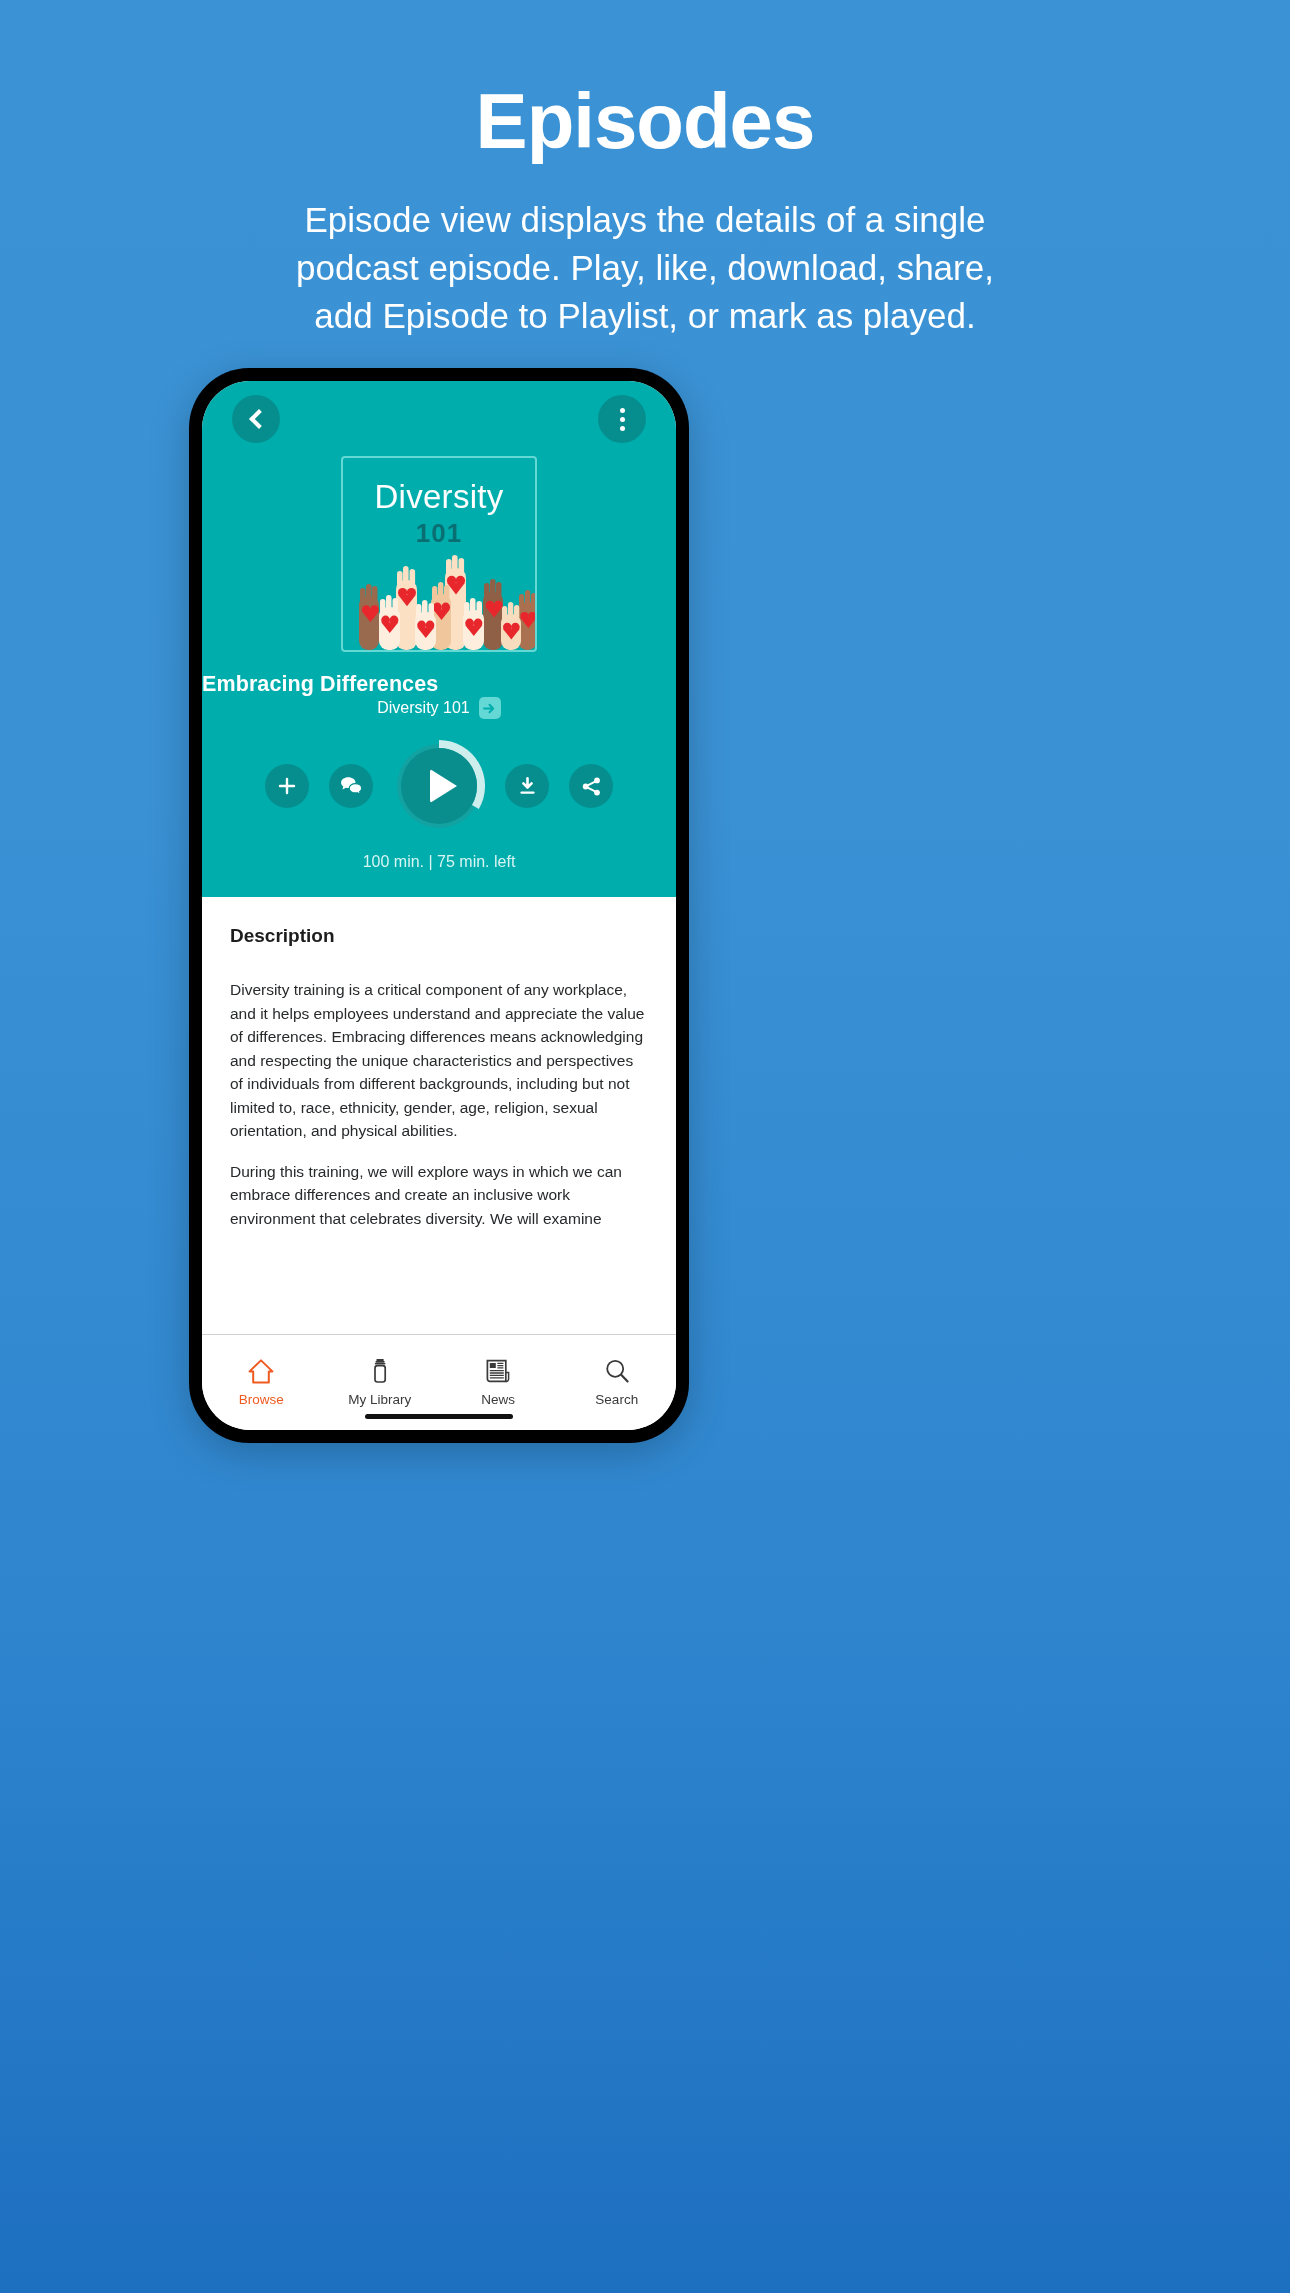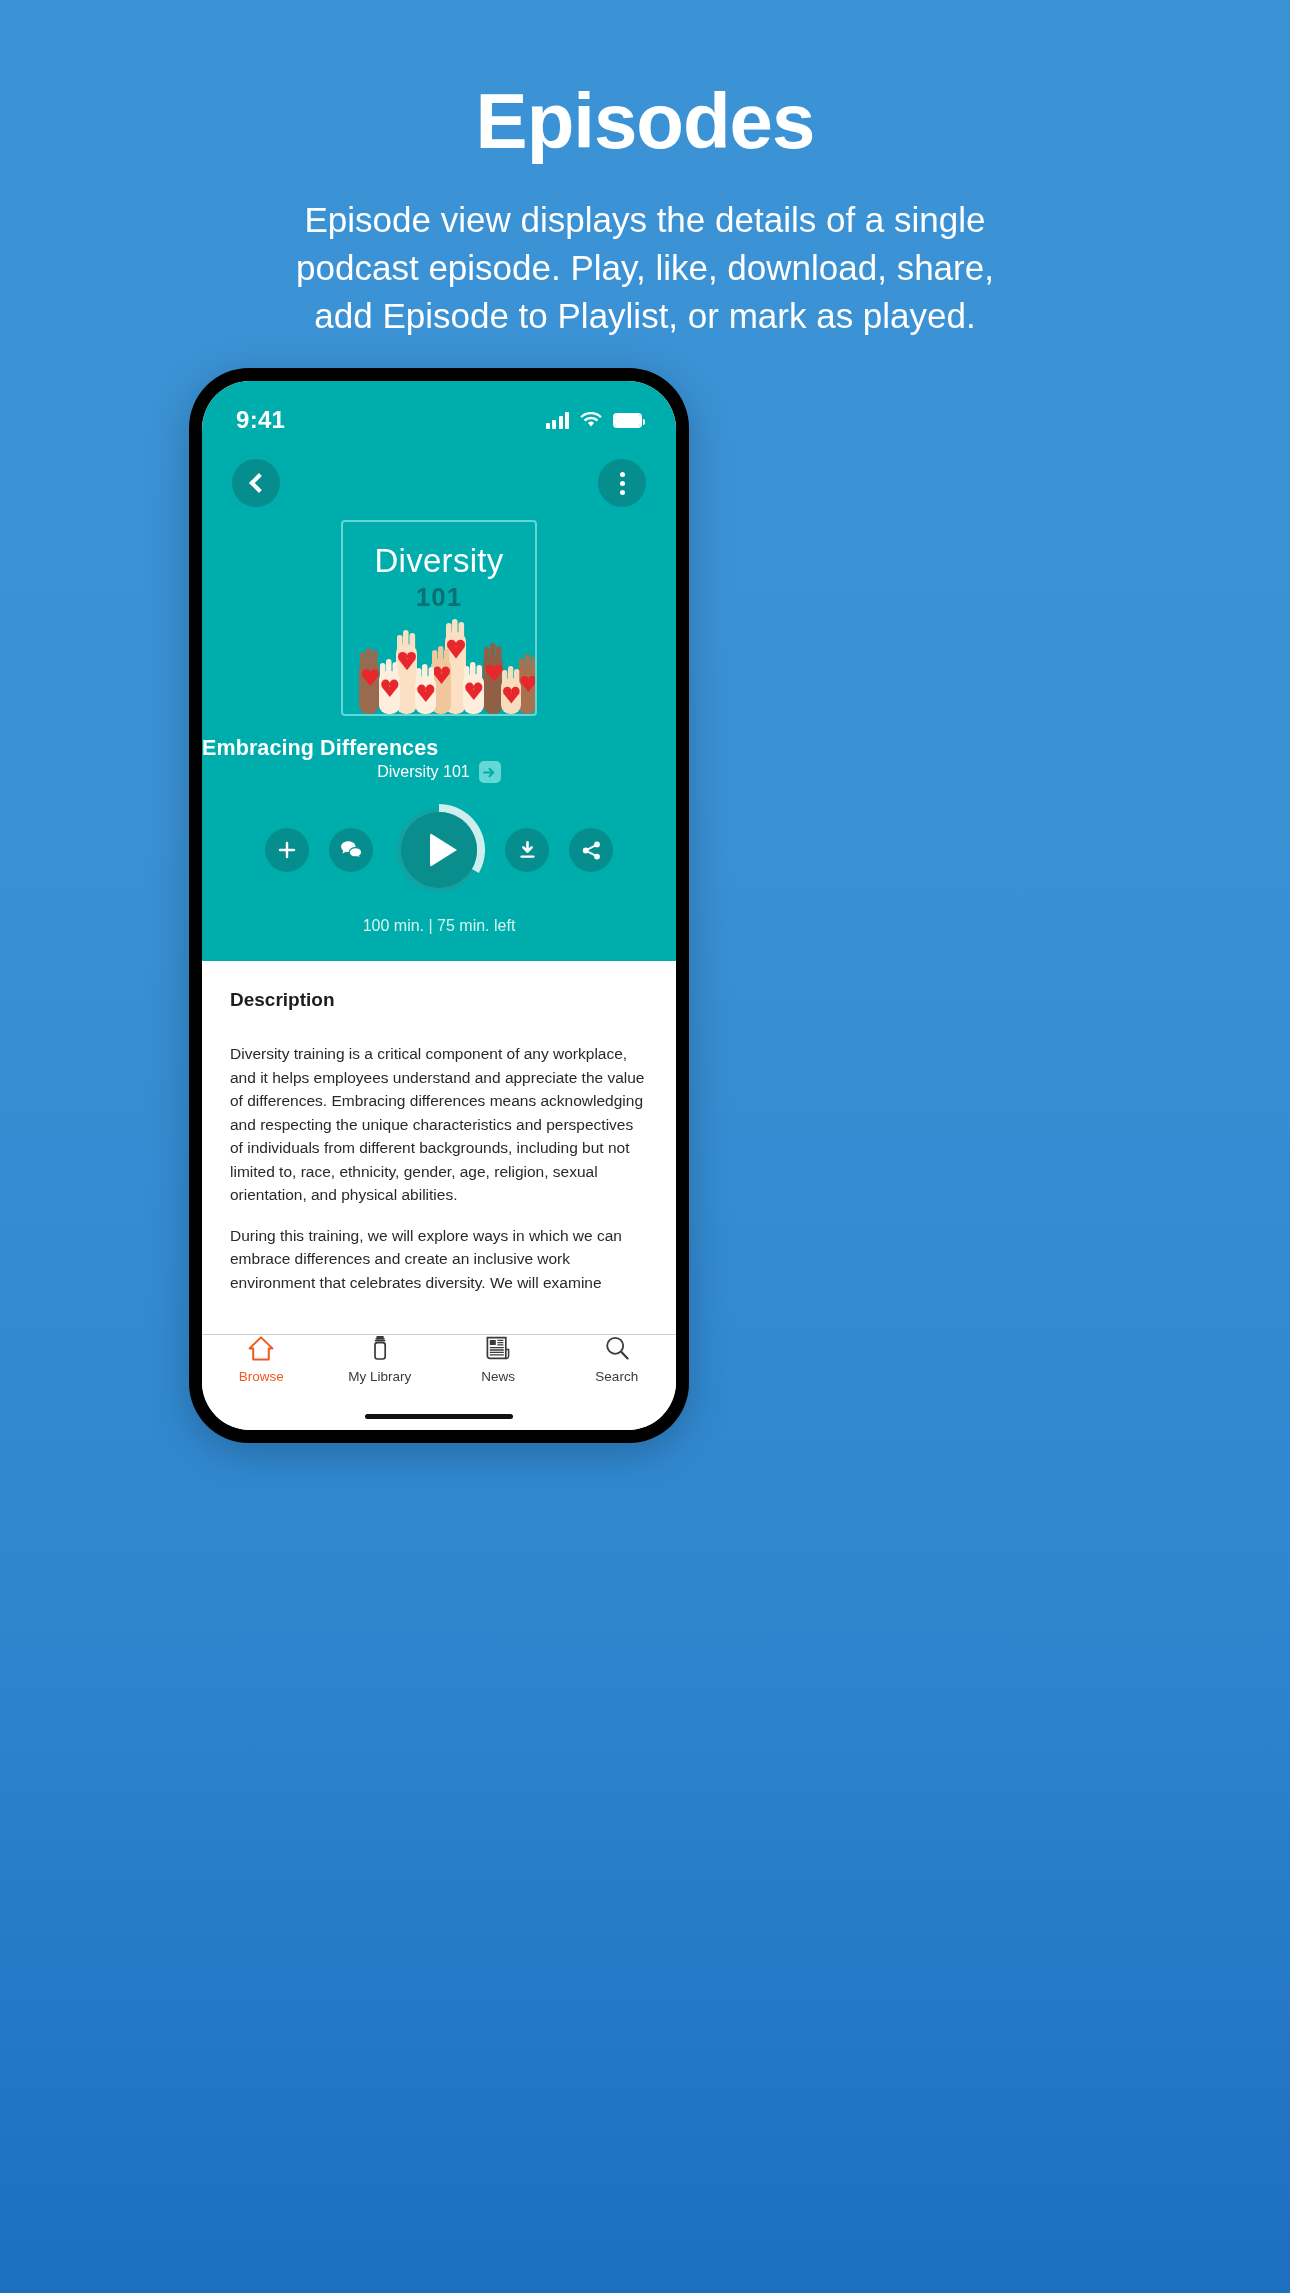--- a/index.html
+++ b/index.html
@@ -169,21 +169,21 @@
   .desc-p {
     font-size:15.5px; color:#27292b; line-height:1.52;
     margin-top:31px;
   }
   .desc-p + .desc-p { margin-top:17px; }
 
   
   .tabbar {
     flex:none; height:96px; background:#fff;
     border-top:1px solid #cfd2d4;
-    display:flex; align-items:flex-start;
+    display:flex; align-items:center;
   }
   .tab {
     flex:1; display:flex; flex-direction:column; align-items:center;
     gap:7px; cursor:pointer;
   }
   .tab-label { font-size:13.5px; color:#3a3a3a; }
   .tab.active .tab-label { color:#ef5a21; }
   .home-indicator {
     position:absolute; bottom:11px; left:50%; transform:translateX(-50%);
     width:148px; height:5px; border-radius:3px; background:#111;
@@ -193,37 +193,20 @@
 <body>
 
 <div class="promo">
   <div class="promo-title">Episodes</div>
   <div class="promo-sub">Episode view displays the details of a single podcast episode. Play, like, download, share, add Episode to Playlist, or mark as played.</div>
 </div>
 
 <div class="phone">
   <div class="screen">
 
-    <div class="statusbar">
-      <div class="clock">9:41</div>
-      <div class="status-icons">
-        <span class="sig">
-            <i></i>
-            <i></i>
-            <i></i>
-            <i></i>
-          </span>
-        <svg width="22" height="16" viewBox="0 0 22 16">
-          <path d="M11 14.4 7.9 10.9a4.6 4.6 0 0 1 6.2 0Z" fill="#fff"></path>
-          <path d="M11 7.2a8 8 0 0 0-5.6 2.2L3.7 7.6a10.6 10.6 0 0 1 14.6 0l-1.7 1.8A8 8 0 0 0 11 7.2Z" fill="#fff"></path>
-          <path d="M11 2.3a13 13 0 0 0-9.1 3.6L.3 4.2a15.4 15.4 0 0 1 21.4 0l-1.6 1.7A13 13 0 0 0 11 2.3Z" fill="#fff"></path>
-        </svg>
-        <span class="batt"></span>
-      </div>
-    </div>
 
     <div class="hero">
 
       <div class="hero-nav">
         <div class="circ-btn">
           <span class="chev"></span>
         </div>
         <div class="circ-btn">
           <span class="dots">
               <span></span>

